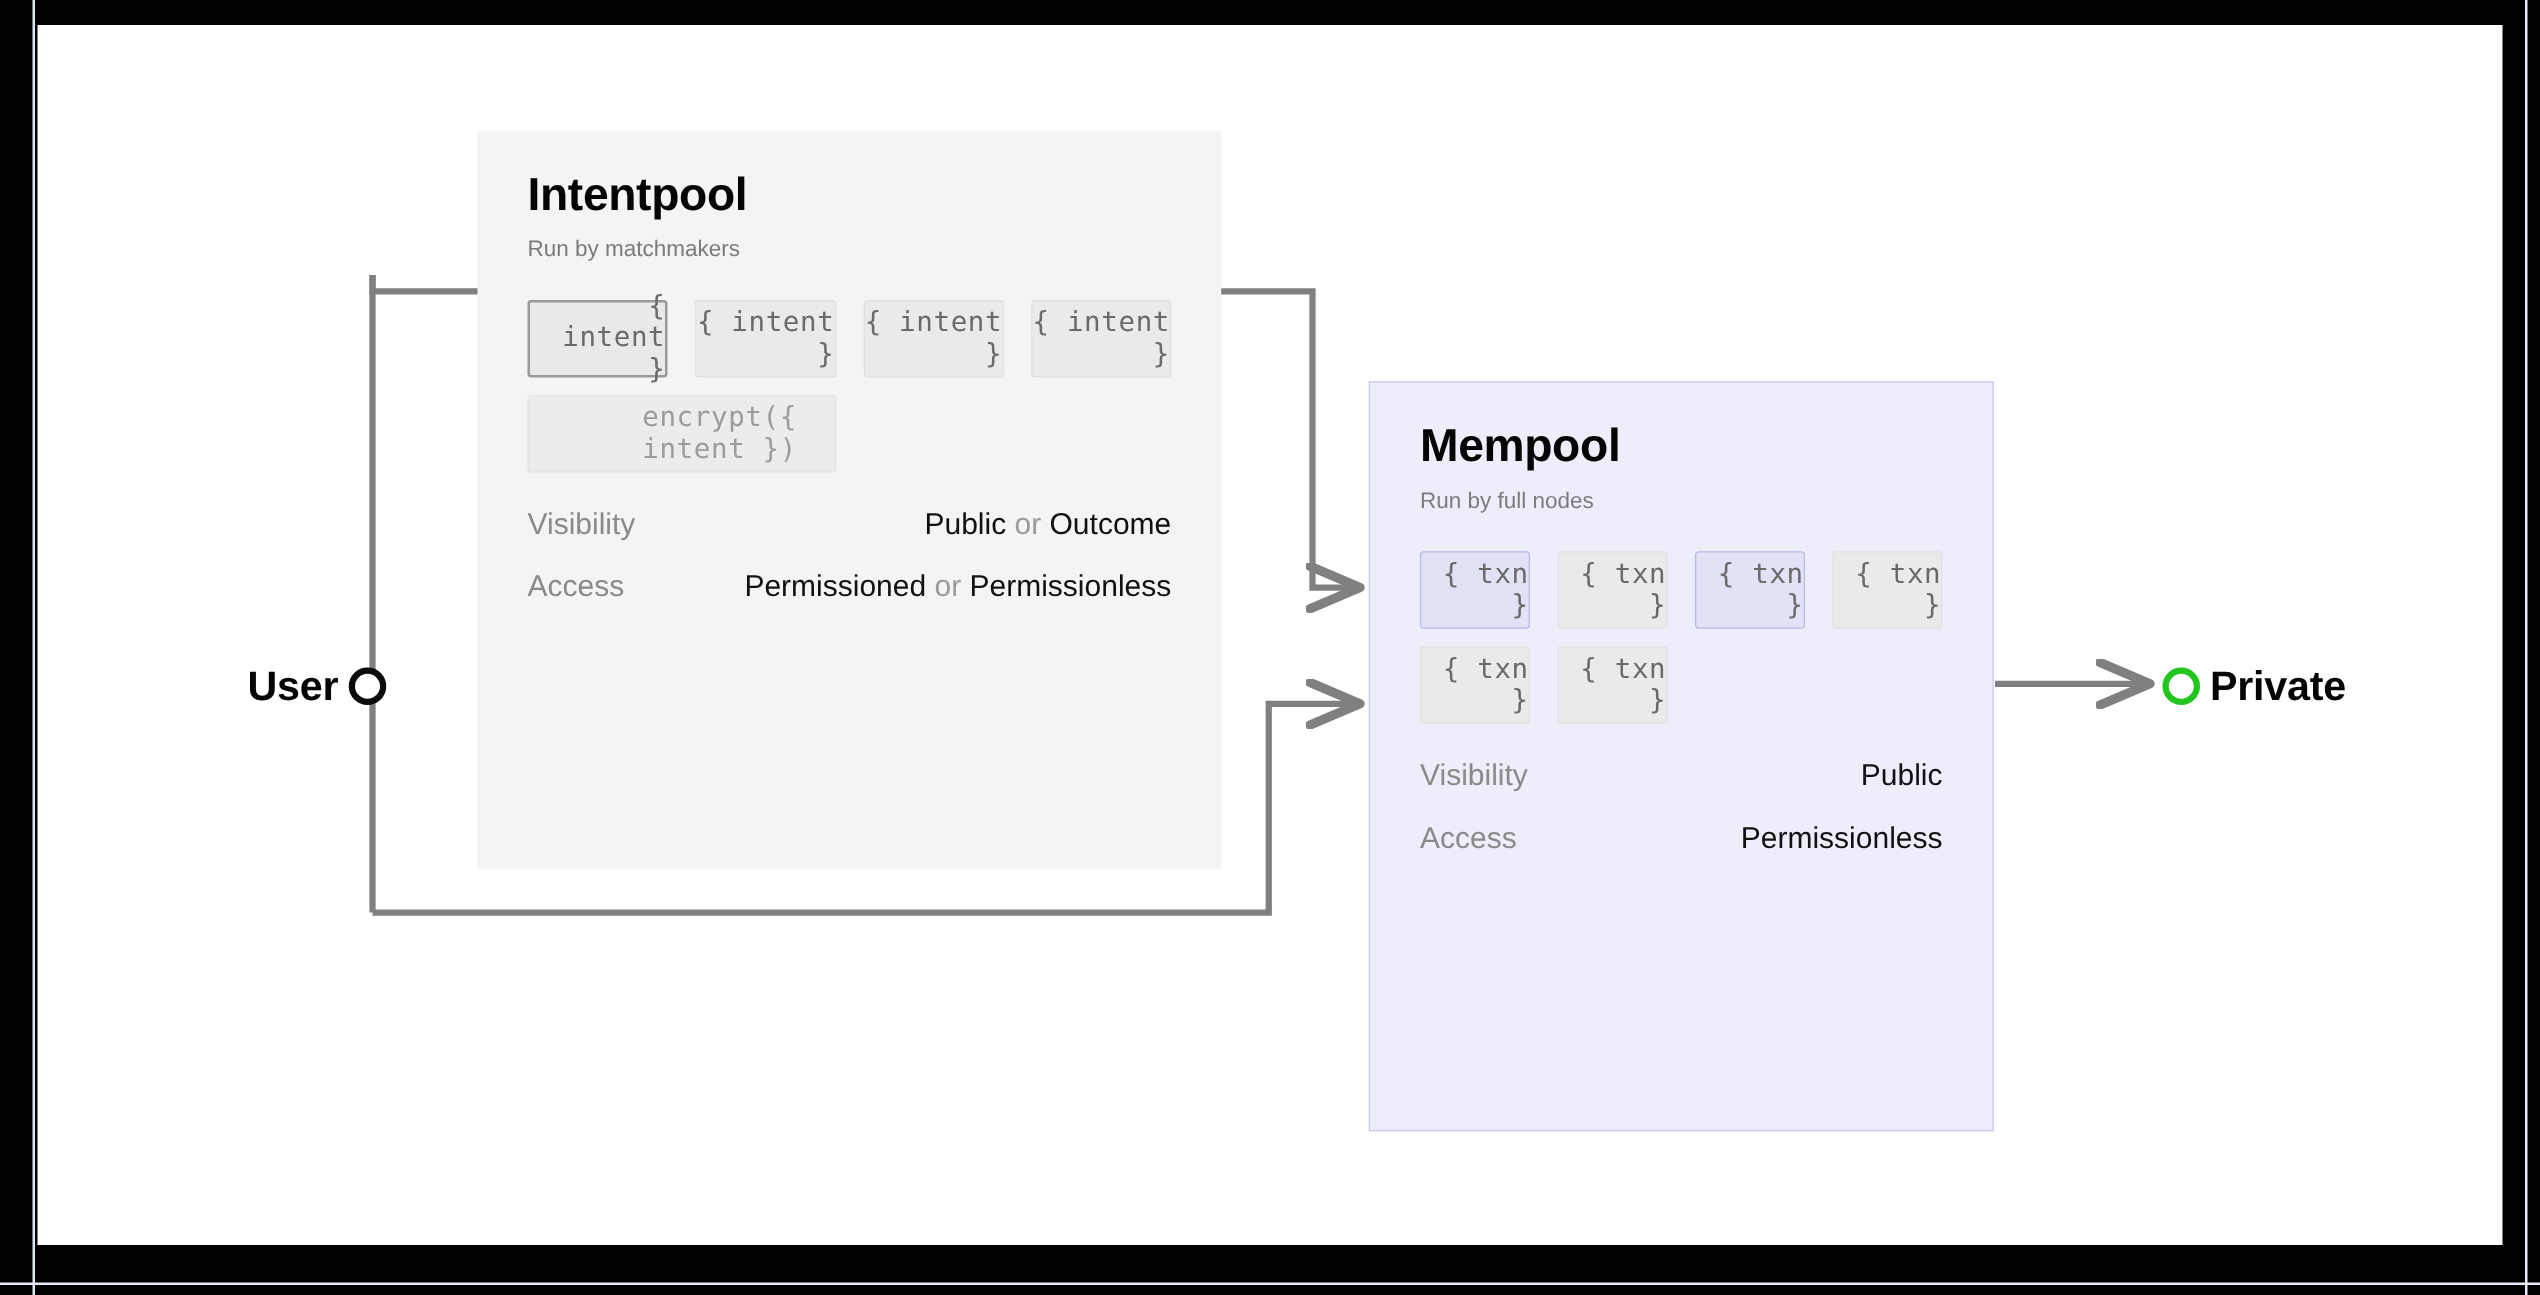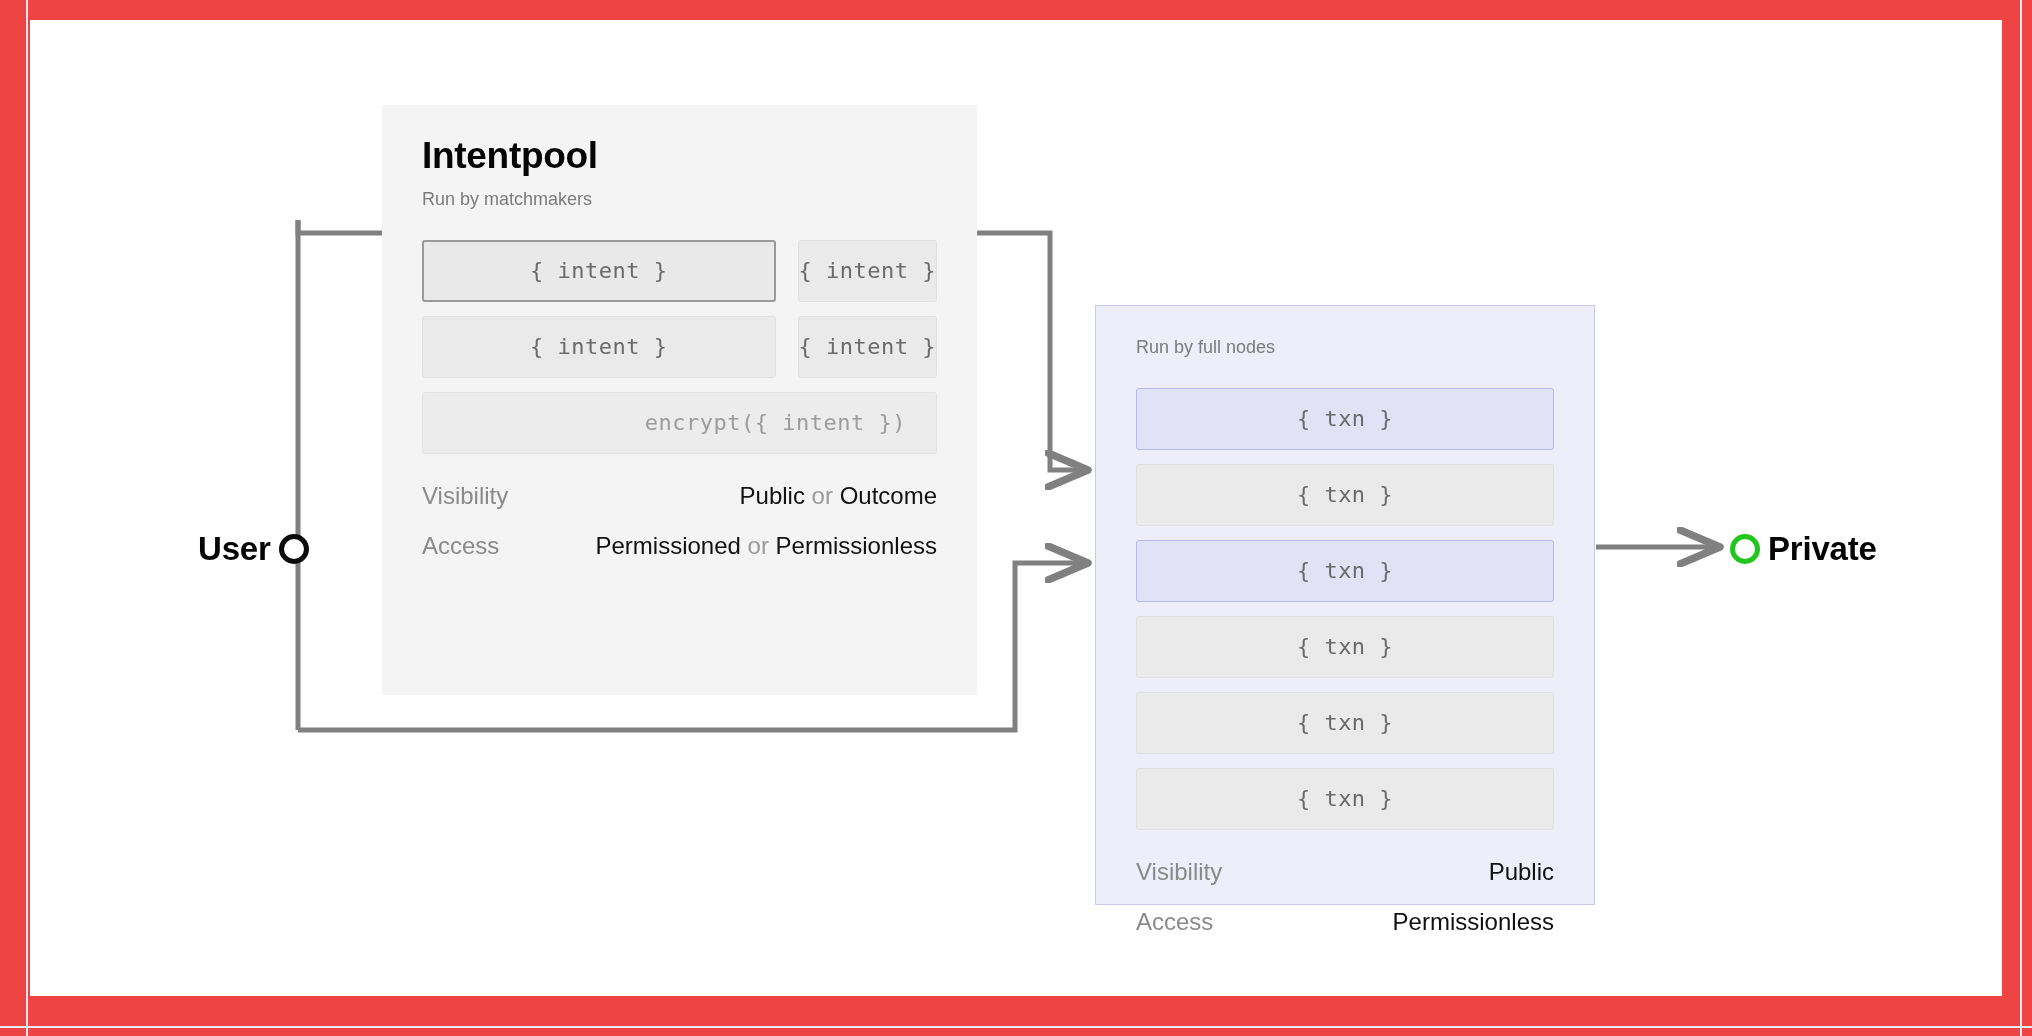--- a/index.html
+++ b/index.html
@@ -13,21 +13,21 @@
     height: 1036px;
     font-family: "Liberation Sans", sans-serif;
     overflow: hidden;
   }
 
   
   #page {
     position: relative;
     width: 2032px;
     height: 1036px;
-    background: #ef4444;
+    background: #000000;
     box-sizing: border-box;
   }
   #canvas {
     position: absolute;
     left: 30px;
     top: 20px;
     width: 1972px;
     height: 976px;
     background: #ffffff;
     box-sizing: border-box;
@@ -94,21 +94,21 @@
   .panel-sub {
     font-size: 18px;
     color: #7b7b7b;
     margin: 0 0 30px 0;
     line-height: 1.1;
   }
 
   
   .token-grid {
     display: grid;
-    grid-template-columns: 1fr;
+    grid-template-columns: 1fr 1fr 1fr 1fr;
     gap: 14px 22px;
     text-align: right;
   }
   .token {
     box-sizing: border-box;
     height: 62px;
     display: flex;
     align-items: center;
     justify-content: center;
     font-family: "DejaVu Sans Mono", "Liberation Mono", monospace;
@@ -236,20 +236,21 @@
         </div>
         <div class="attr-row">
           <span class="attr-label">Access</span>
           <span class="attr-value"><span>Permissioned</span> <span class="sep">or</span> <span>Permissionless</span></span>
         </div>
       </div>
     </section>
 
     <section class="panel" id="mempool-panel">
 
+      <h2 class="panel-title">Mempool</h2>
       <p class="panel-sub">Run by full nodes</p>
 
       <div class="token-grid">
         <div class="token hl-purple">{ txn }</div>
         <div class="token">{ txn }</div>
         <div class="token hl-purple">{ txn }</div>
         <div class="token">{ txn }</div>
         <div class="token">{ txn }</div>
         <div class="token">{ txn }</div>
       </div>

